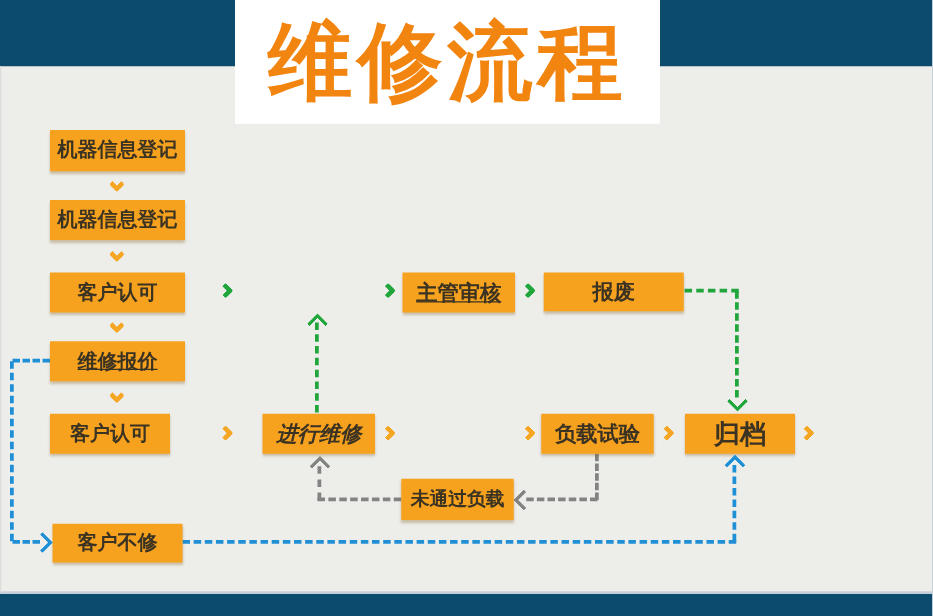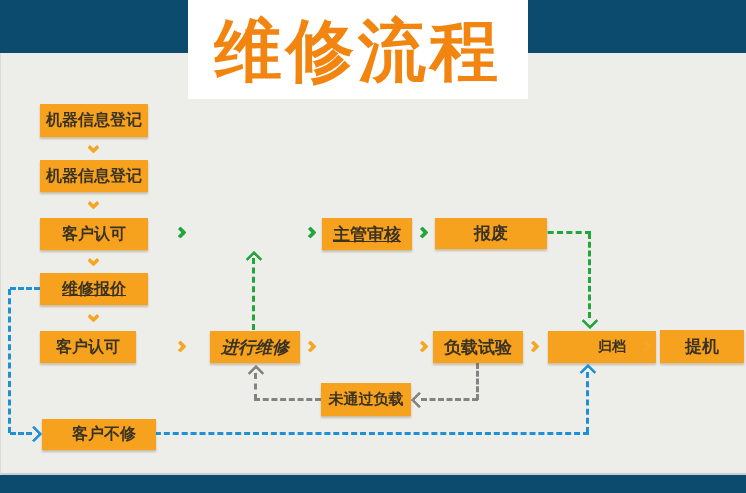--- a/index.html
+++ b/index.html
@@ -75,42 +75,41 @@
 
   <div class="title-banner">
     <span class="page-title">维修流程</span>
   </div>
 
   <div class="box" style="left:40px;top:104px;width:108px;height:33px;">机器信息登记</div>
   <div class="box" style="left:40px;top:160px;width:108px;height:32px;">机器信息登记</div>
   <div class="box" style="left:40px;top:218px;width:108px;height:32px;">客户认可</div>
   <div class="box" style="left:40px;top:273px;width:108px;height:32px;text-decoration:underline;">维修报价</div>
   <div class="box" style="left:40px;top:331px;width:96px;height:32px;">客户认可</div>
-  <div class="box" style="left:42px;top:419px;width:104px;height:31px;padding-left:10px;">客户不修</div>
+  <div class="box" style="left:42px;top:419px;width:104px;height:31px;">客户不修</div>
 
   <div class="chev down orange" style="left:89px;top:143px;"></div>
   <div class="chev down orange" style="left:89px;top:199px;"></div>
   <div class="chev down orange" style="left:89px;top:256px;"></div>
   <div class="chev down orange" style="left:89px;top:312px;"></div>
 
   <div class="chev right green" style="left:176px;top:228px;"></div>
   <div class="chev right green" style="left:306px;top:228px;"></div>
   <div class="box" style="left:322px;top:218px;width:90px;height:32px;font-size:17px;text-decoration:underline;">主管审核</div>
   <div class="chev right green" style="left:418px;top:228px;"></div>
   <div class="box" style="left:435px;top:218px;width:112px;height:31px;font-size:17px;">报废</div>
 
   <div class="chev right orange" style="left:176px;top:342px;"></div>
   <div class="box" style="left:210px;top:331px;width:90px;height:32px;font-size:17px;font-style:italic;">进行维修</div>
   <div class="chev right orange" style="left:306px;top:342px;"></div>
   <div class="chev right orange" style="left:418px;top:342px;"></div>
   <div class="box" style="left:433px;top:331px;width:90px;height:32px;font-size:17px;">负载试验</div>
   <div class="chev right orange" style="left:529px;top:342px;"></div>
-  <div class="box" style="left:548px;top:331px;width:88px;height:32px;font-size:14px;padding-left:20px;">归档</div>
+  <div class="box" style="left:548px;top:331px;width:88px;height:32px;font-size:21px;">归档</div>
   <div class="chev right orange" style="left:641px;top:342px;"></div>
-  <div class="box" style="left:660px;top:330px;width:84px;height:33px;font-size:17px;">提机</div>
 
   <div class="box" style="left:321px;top:383px;width:90px;height:33px;font-size:15px;">未通过负载</div>
 
   <div class="seg h green" style="left:529px;top:231px;width:62px;"></div>
   <div class="seg v green" style="left:588px;top:233px;height:85px;"></div>
   <div class="ah down green" style="left:584px;top:315px;"></div>
 
   <div class="seg v green" style="left:252px;top:258px;height:72px;"></div>
   <div class="ah up green" style="left:248px;top:253px;"></div>
 

